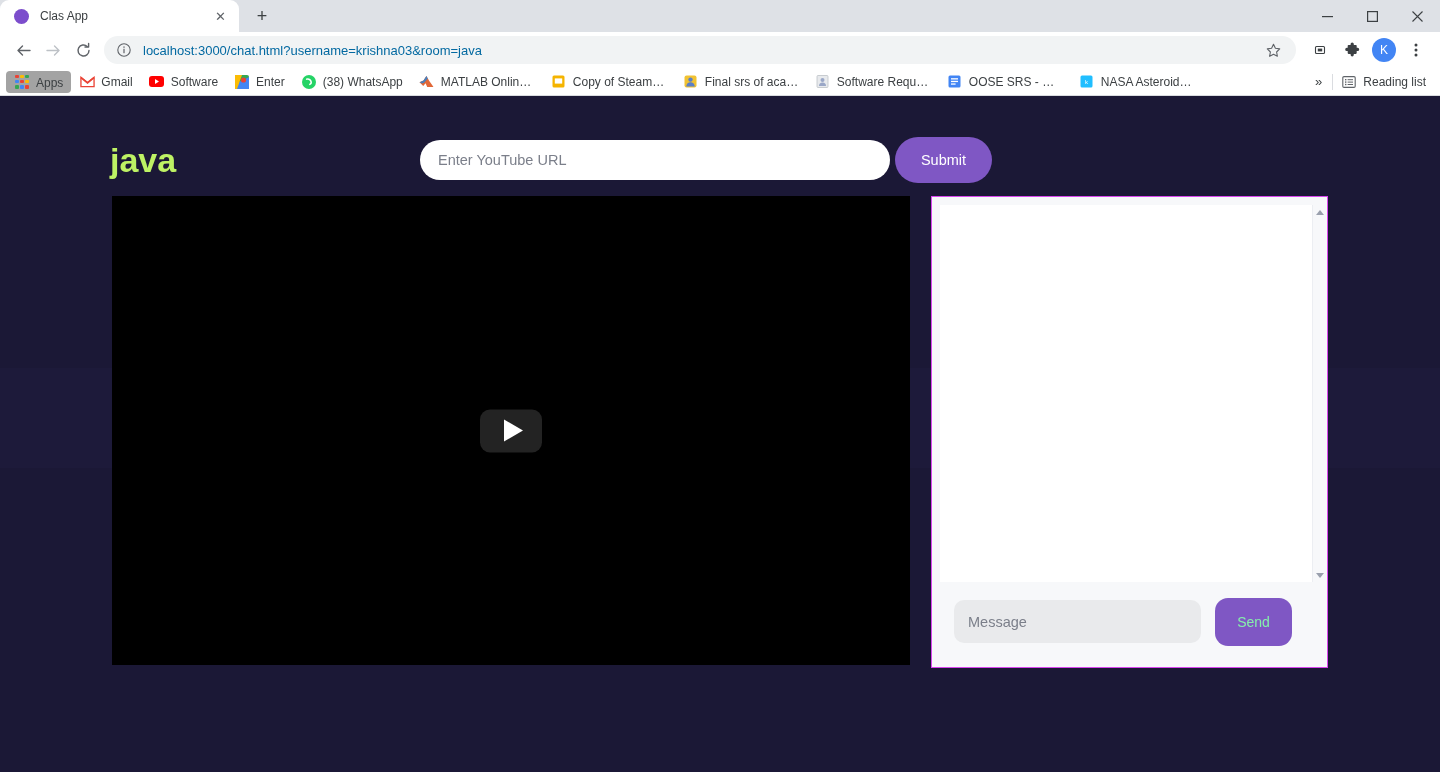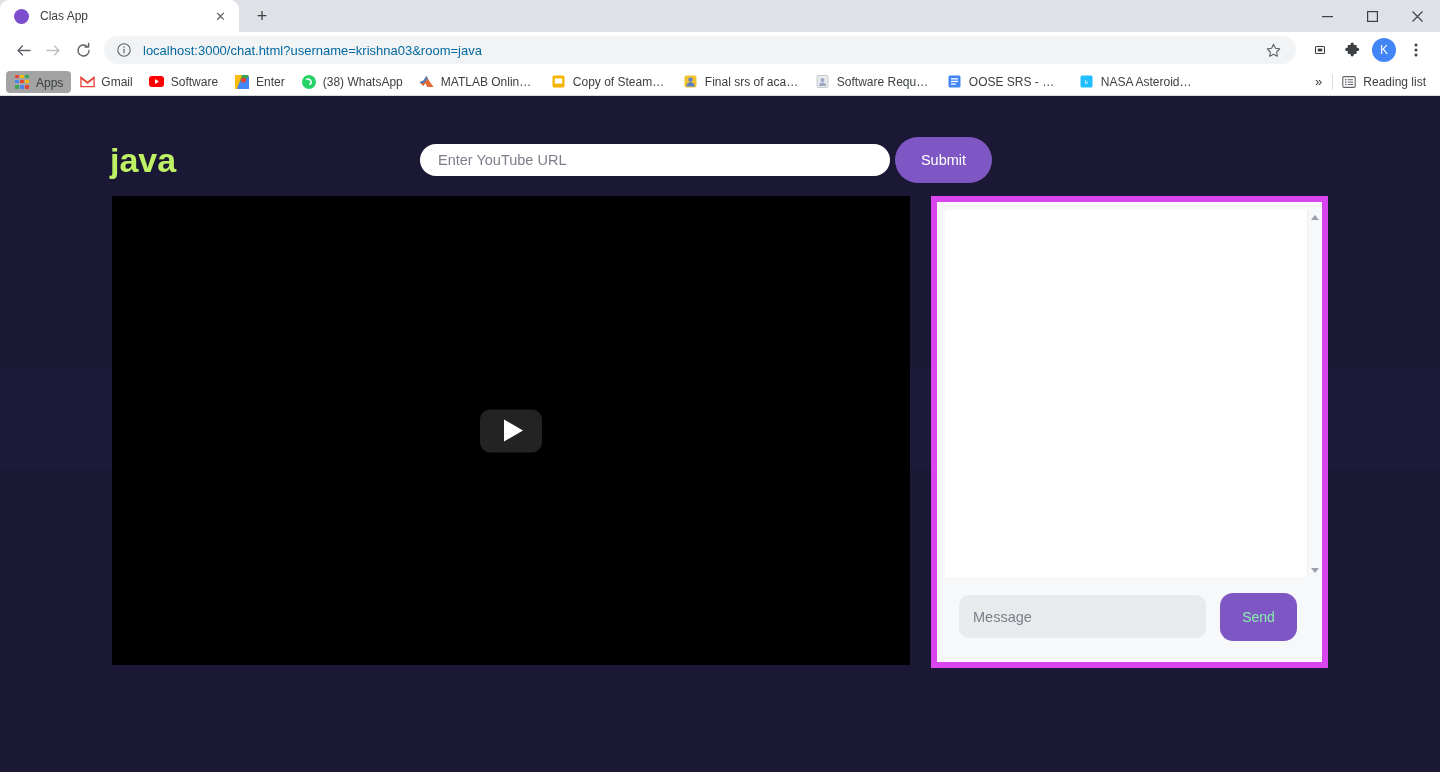--- a/index.html
+++ b/index.html
@@ -176,21 +176,21 @@
     height: 100px;
   }
   .room-title {
     margin-left: 110px;
     font-size: 34px; font-weight: bold; color: #bef264;
     line-height: 1;
     width: 310px;
   }
   .url-form { display: flex; align-items: center; }
   .url-input {
-    width: 470px; height: 32px;
+    width: 470px; height: 40px;
     border: none; outline: none;
     border-radius: 20px;
     background: #ffffff;
     padding: 0 18px;
     font-size: 14.5px; color: #4c1d95;
     font-family: "Liberation Sans", sans-serif;
   }
   .url-input::placeholder { color: #7b7f8a; }
   .submit-btn {
     width: 97px; height: 46px;
@@ -228,21 +228,21 @@
     border-left: 19px solid #ffffff;
     border-top: 11px solid transparent;
     border-bottom: 11px solid transparent;
     margin-left: 4px;
   }
 
   .chat-panel {
     width: 397px; height: 472px;
     margin-left: 21px;
     background: #f7f8fa;
-    border: 6px solid #d946ef;
+    border: 1px solid #d946ef;
     display: flex; flex-direction: column;
     flex: 0 0 auto;
   }
   .chat-body {
     flex: 1 1 auto;
     display: flex;
     min-height: 0;
   }
   .messages {
     flex: 1 1 auto;

